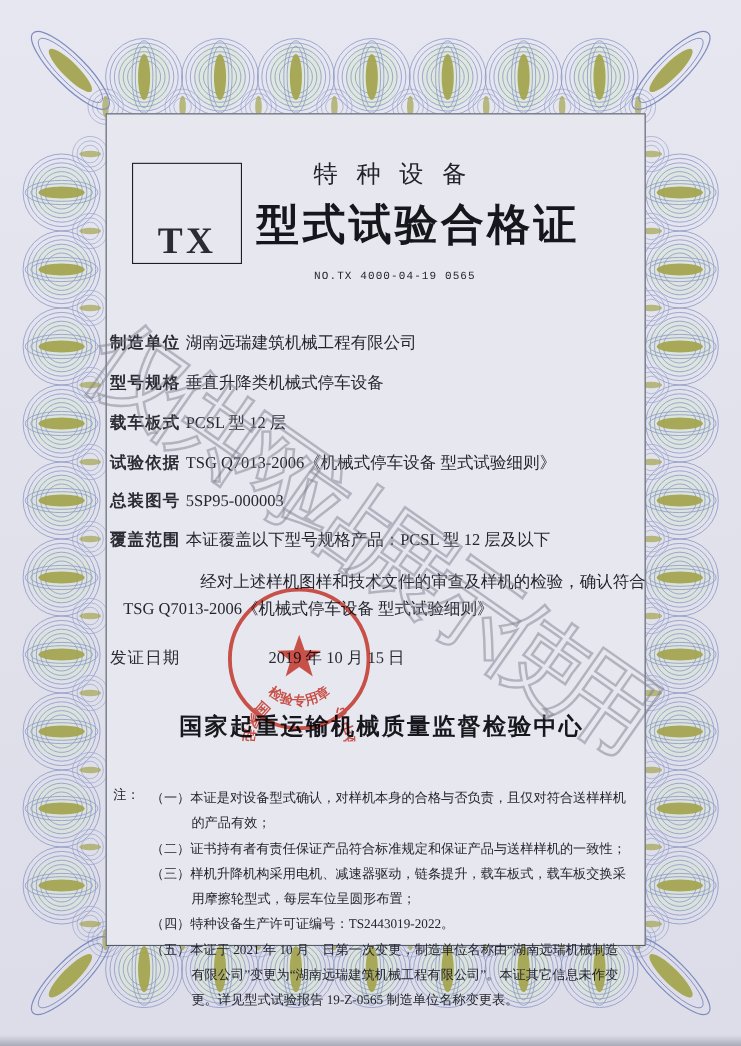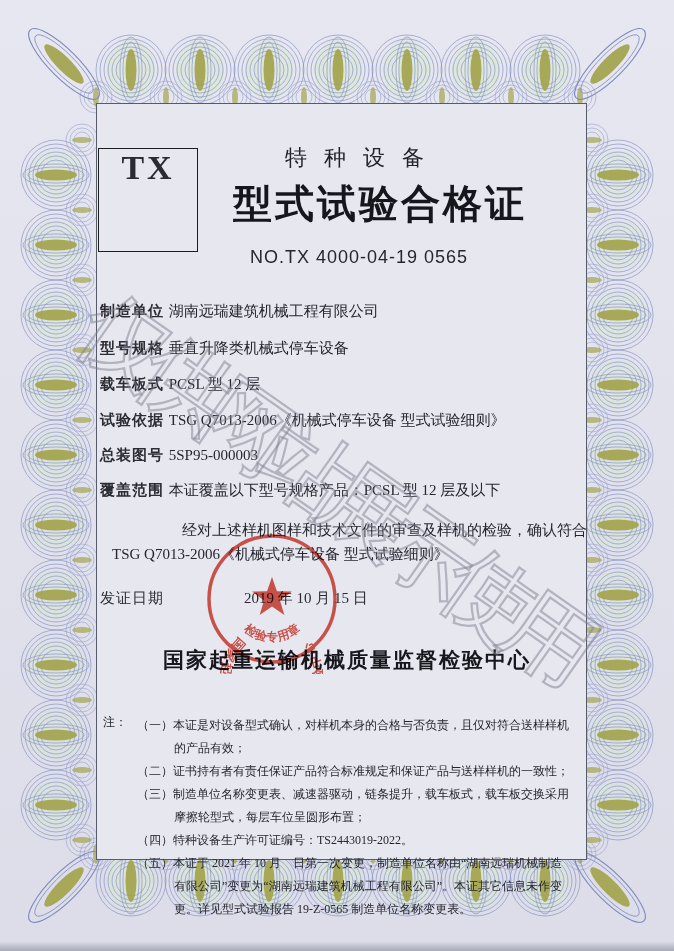--- a/index.html
+++ b/index.html
@@ -9,28 +9,28 @@
     font-family:"Liberation Serif","DejaVu Serif",serif;
     color:#2b2b33;
   }
   .border-art{position:absolute;left:0;top:0;z-index:1;}
   .inner-frame{
     position:absolute;left:96px;top:103px;width:491px;height:757px;
     background:#e7e7f0;border:1px solid #565b68;z-index:2;box-sizing:border-box;
   }
   .abs{position:absolute;z-index:3;}
   .tx-box{
-    left:98px;top:148px;width:100px;height:104px;
-    border:1.5px solid #1d1d22;display:flex;align-items:flex-start;justify-content:center;
+    left:120px;top:148px;width:100px;height:92px;
+    border:1.5px solid #1d1d22;display:flex;align-items:flex-end;justify-content:center;
     box-sizing:border-box;
   }
   .tx-box span{font-size:34px;font-weight:bold;letter-spacing:3px;font-family:"Liberation Serif",serif;}
   .title-small{left:363px;top:143px;transform:translateX(-50%);font-size:22px;letter-spacing:17px;white-space:nowrap;color:#222228;}
   .title-main{left:380px;top:177px;transform:translateX(-50%);font-size:39px;font-weight:bold;letter-spacing:3px;white-space:nowrap;color:#16161c;}
-  .cert-no{left:351px;top:247px;transform:translateX(-50%);font-size:18px;letter-spacing:1px;white-space:nowrap;font-family:Liberation Sans, sans-serif;color:#26262e;padding-left:16px;}
+  .cert-no{left:351px;top:247px;transform:translateX(-50%);font-size:10px;letter-spacing:1px;white-space:nowrap;font-family:Liberation Mono, monospace;color:#26262e;padding-left:16px;}
   .field-row{left:100px;width:470px;font-size:15px;white-space:nowrap;}
   .field-label{display:inline-block;width:62px;letter-spacing:1px;color:#2c2c34;font-weight:bold;}
   .field-value{display:inline-block;margin-left:3px;color:#26262e;}
   .para{left:112px;top:518px;width:462px;font-size:15px;line-height:24px;color:#26262e;}
   .para .l1{text-indent:70px;white-space:nowrap;}
   .para .l2{white-space:nowrap;}
   .date-row{left:100px;top:589px;font-size:15px;white-space:nowrap;}
   .date-label{letter-spacing:1px;}
   .date-value{position:absolute;left:100px;white-space:nowrap;margin-left:44px;}
   .issuer{left:347px;top:646px;transform:translateX(-50%);font-size:21px;font-weight:bold;letter-spacing:2px;white-space:nowrap;color:#17171d;}
@@ -255,21 +255,21 @@
       <textPath href="#sealBottomArc" startOffset="2">检验专用章</textPath>
     </text>
   </svg>
 
   <div class="abs issuer">国家起重运输机械质量监督检验中心</div>
 
   <div class="abs notes-mark">注：</div>
   <div class="abs notes">
     <div class="note">（一）本证是对设备型式确认，对样机本身的合格与否负责，且仅对符合送样样机的产品有效；</div>
     <div class="note">（二）证书持有者有责任保证产品符合标准规定和保证产品与送样样机的一致性；</div>
-    <div class="note">（三）制造单位名称变更表、减速器驱动，链条提升，载车板式，载车板交换采用摩擦轮型式，每层车位呈圆形布置；</div>
+    <div class="note">（三）样机升降机构采用电机、减速器驱动，链条提升，载车板式，载车板交换采用摩擦轮型式，每层车位呈圆形布置；</div>
     <div class="note">（四）特种设备生产许可证编号：TS2443019-2022。</div>
     <div class="note">（五）本证于 2021 年 10 月　日第一次变更，制造单位名称由“湖南远瑞机械制造有限公司”变更为“湖南远瑞建筑机械工程有限公司”。本证其它信息未作变更。详见型式试验报告 19-Z-0565 制造单位名称变更表。</div>
   </div>
 
   <div class="abs watermark">仅供网站展示使用</div>
 
   <div class="abs photo-edge-bottom"></div>
 </div>
 
 </body></html>

